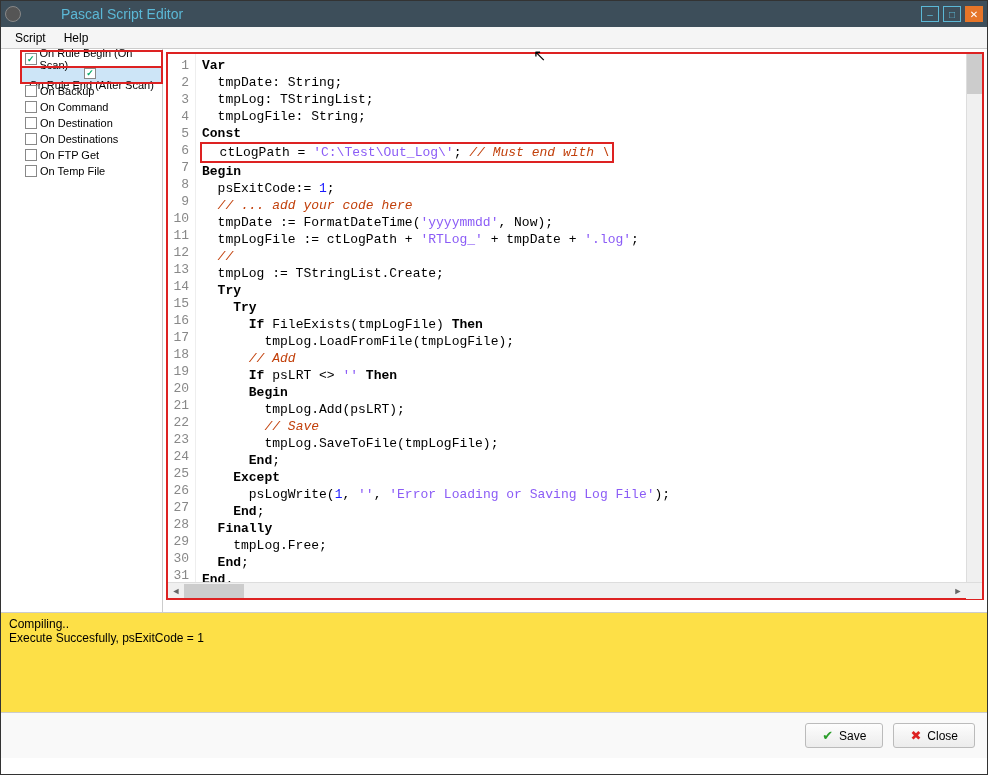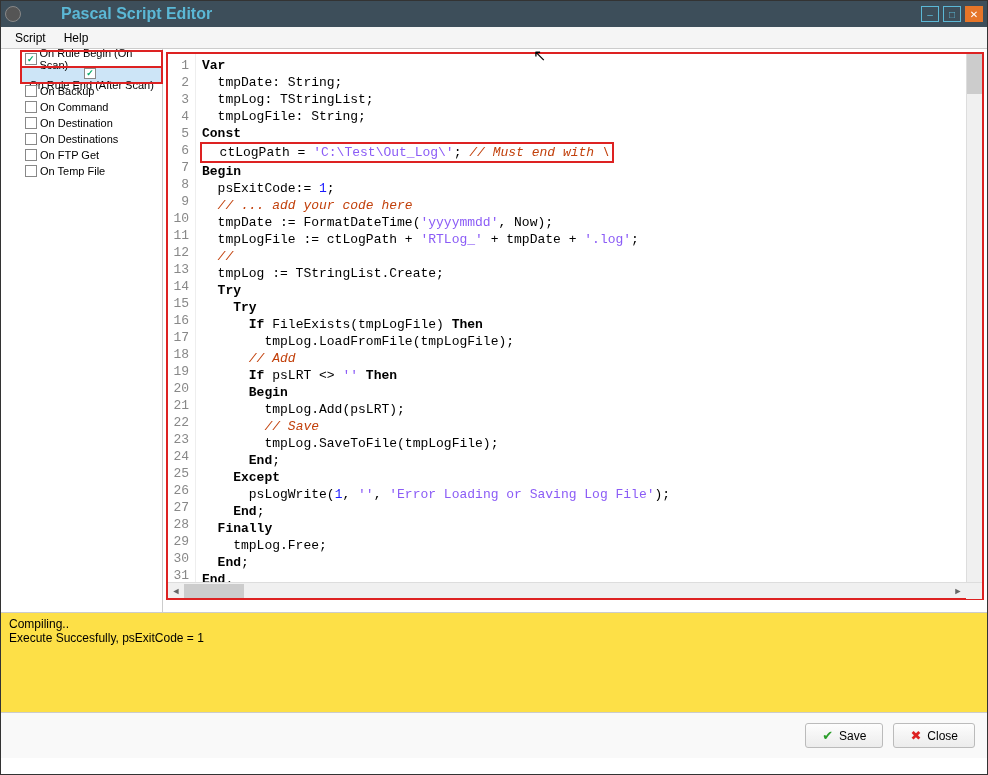--- a/index.html
+++ b/index.html
@@ -1,20 +1,20 @@
 <!DOCTYPE html>
 <html><head>
 <meta charset="utf-8">
 <style>
 * { box-sizing: border-box; margin: 0; padding: 0; }
 body { font-family: Tahoma, Arial, sans-serif; font-size: 12px; background: #fff; width: 988px; height: 775px; overflow: hidden; border: 1px solid #333; }
 
 .titlebar { background: #3d4e5a; height: 26px; display: flex; align-items: center; padding: 0 4px; }
 .titlebar .app-icon { width: 16px; height: 16px; background: #555; border-radius: 50%; margin-right: 6px; display:inline-block; border:1px solid #888;}
-.titlebar .title { color: #5bb8d6; font-weight: bold; font-size: 16px; flex: 1; padding-left: 34px; }
+.titlebar .title { color: #5bb8d6; font-weight: normal; font-size: 14px; flex: 1; padding-left: 34px; }
 .win-buttons { display: flex; gap: 4px; }
 .win-btn { width: 18px; height: 16px; display: flex; align-items: center; justify-content: center; font-size: 10px; cursor: pointer; }
 .win-min { background: #3d4e5a; border:1px solid #5bb8d6; color:#5bb8d6;}
 .win-max { background: #3d4e5a; border:1px solid #5bb8d6; color:#5bb8d6;}
 .win-close { background: #e67528; color: #fff; border:1px solid #e67528;}
 
 .menubar { height: 22px; background: #f5f5f5; border-bottom: 1px solid #ccc; display: flex; align-items: center; padding: 0 6px; gap: 2px; }
 .menu-item { padding: 4px 8px; cursor: pointer; }
 
 .main { display: flex; height: 563px; }

